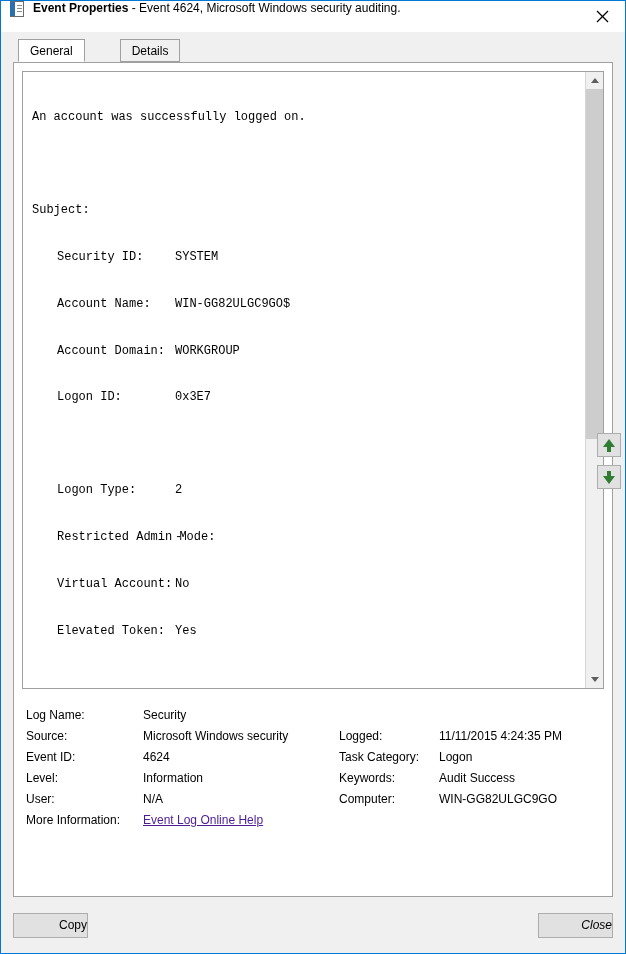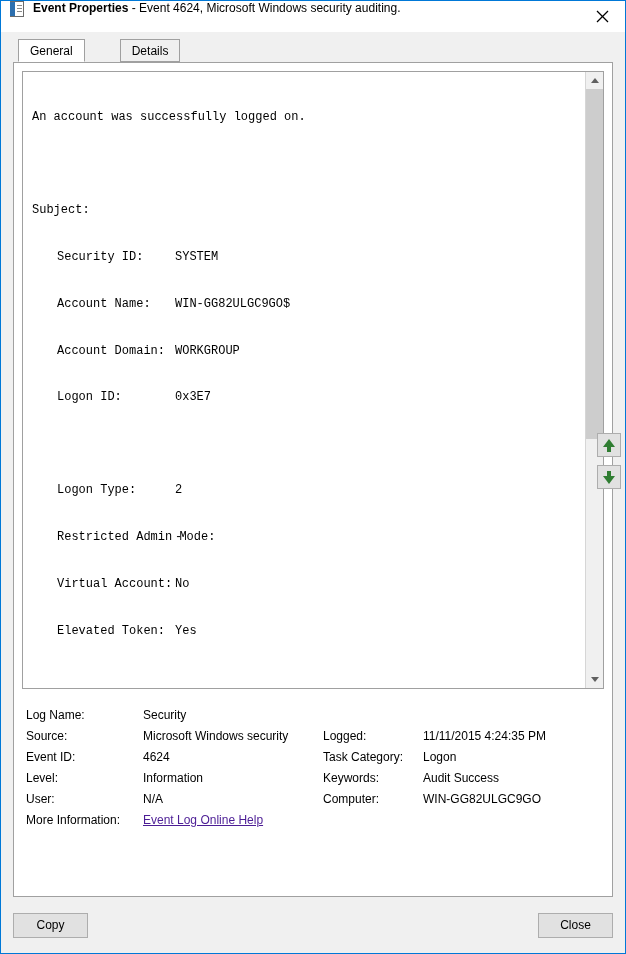--- a/index.html
+++ b/index.html
@@ -193,21 +193,21 @@
     position: relative;
     height: 150px;
   }
   .meta-row {
     display: flex;
     height: 21px;
     align-items: flex-end;
   }
   .meta-label { width: 117px; flex: none; }
   .meta-value { width: 180px; flex: none; }
-  .meta-label2 { width: 100px; flex: none; }
+  .meta-label2 { width: 100px; flex: none; margin-left: 16px; }
   .meta-value2 { flex: 1 1 auto; }
   .link {
     color: #4c1d95;
     text-decoration: underline;
     cursor: pointer;
   }
 
   
   .footer {
     flex: none;
@@ -221,24 +221,26 @@
   .btn {
     width: 75px;
     height: 25px;
     font-size: 12px;
     font-family: "Liberation Sans", sans-serif;
     background: #e1e1e1;
     border: 1px solid #adadad;
     color: #000;
     cursor: default;
     padding: 0;
+    text-align: right;
   }
   .btn.right {
     position: absolute;
     right: 12px;
+    font-style: italic;
   }
 
   
   .side-btns {
     position: absolute;
     right: 4px;
     top: 432px;
     width: 24px;
   }
   .side-btn {

